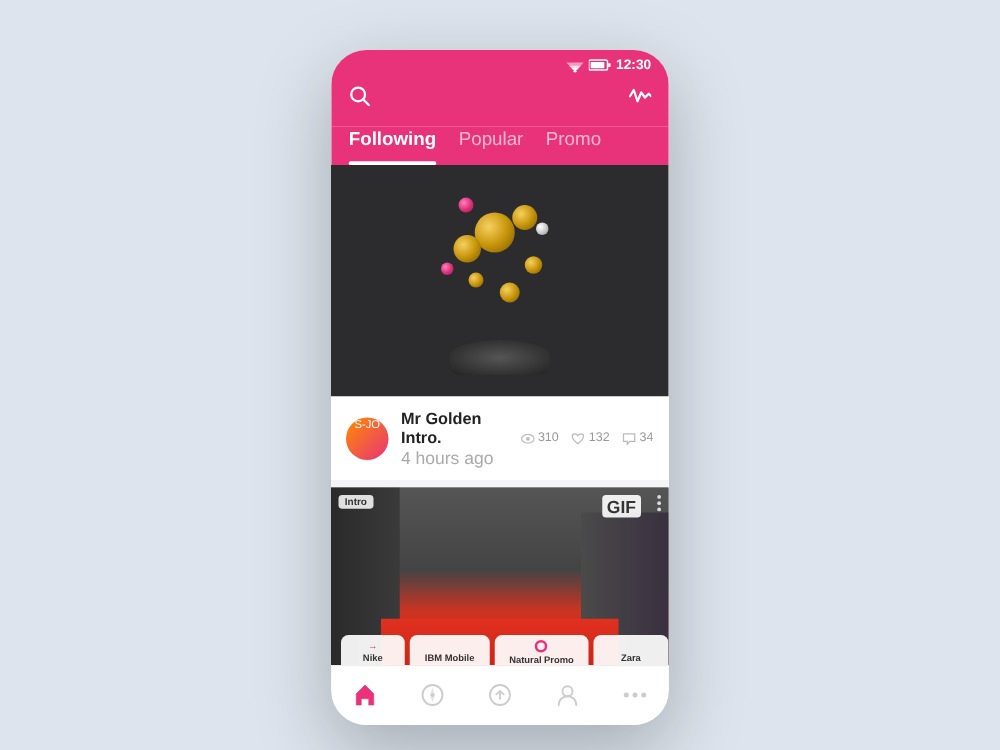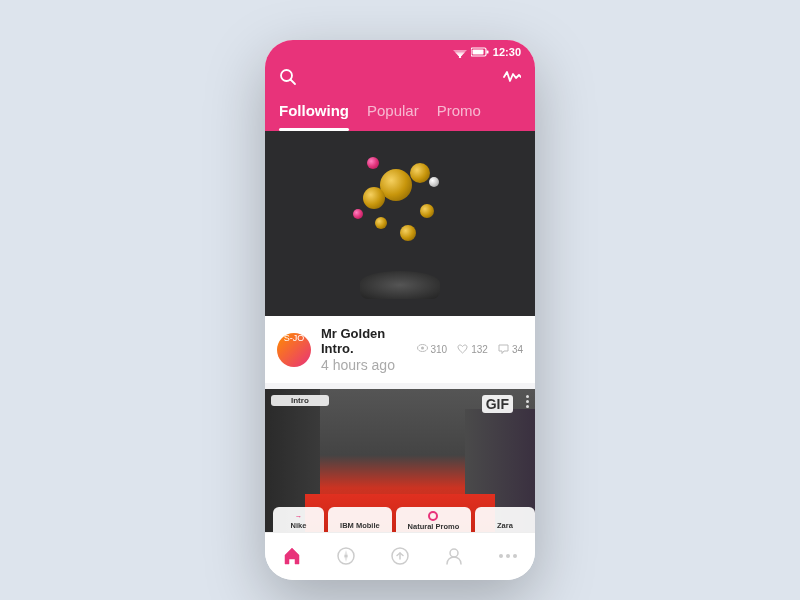--- a/index.html
+++ b/index.html
@@ -205,20 +205,21 @@
       color: #aaa;
       margin-top: 1px;
     }
     .post-stats {
       display: flex;
       gap: 10px;
       align-items: center;
     }
     .stat {
       display: flex;
+      align-items: center;
       gap: 3px;
       font-size: 10px;
       color: #999;
     }
     
     .post-image2 {
       width: 100%;
       height: 165px;
       background: #3a3a3a;
       position: relative;
@@ -266,21 +267,21 @@
       border-radius: 3px;
     }
     .intro-badge {
       position: absolute;
       top: 6px;
       left: 6px;
       background: rgba(255,255,255,0.85);
       color: #333;
       font-size: 8px;
       font-weight: 600;
-      padding: 1px 20px;
+      padding: 1px 5px;
       border-radius: 3px;
     }
     
     .project-chips {
       position: absolute;
       bottom: 10px;
       left: 8px;
       display: flex;
       gap: 4px;
     }

